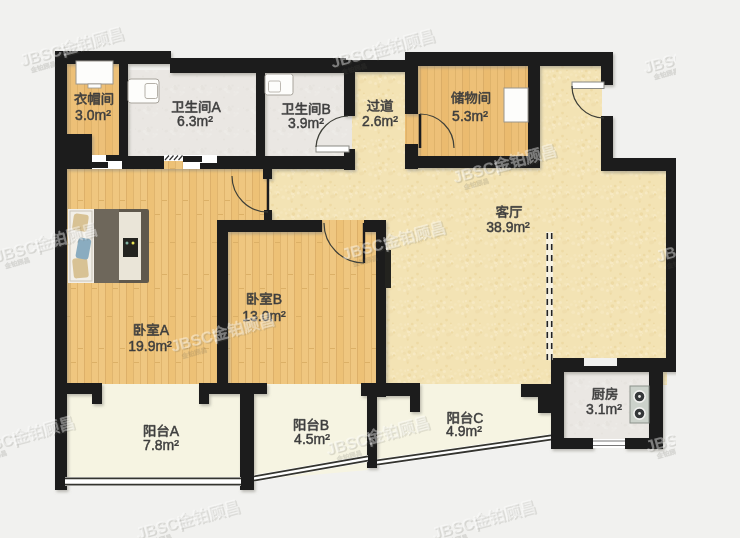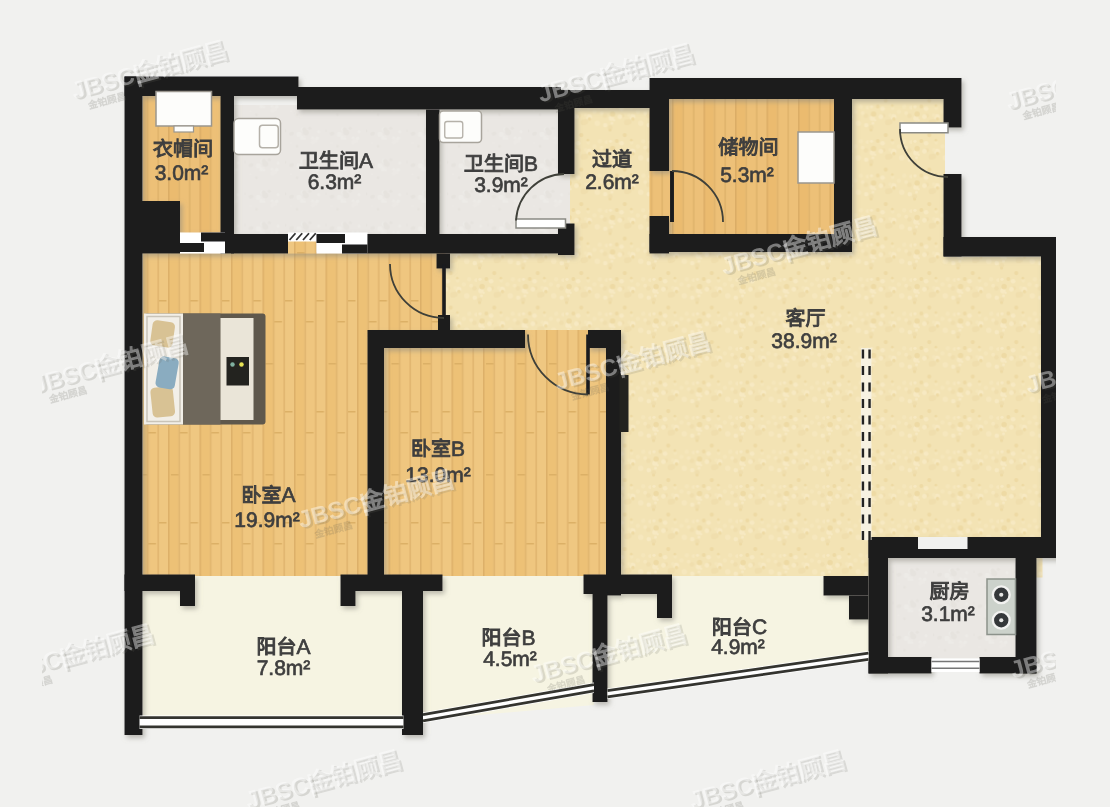--- a/index.html
+++ b/index.html
@@ -1,15 +1,15 @@
 <!DOCTYPE html>
 <html><head><meta charset="utf-8">
 <style>
 html,body{margin:0;padding:0;background:#f1f1ef;}
-#plan{position:relative;width:676px;height:538px;overflow:hidden;margin-left:28px;}
+#plan{position:relative;width:676px;height:538px;overflow:hidden;}
 </style></head>
 <body>
 
 <div id="plan">
 <svg width="740" height="538" viewBox="0 0 740 538" xmlns="http://www.w3.org/2000/svg">
 <defs>
 <path id="u8863" d="M43 -82C46 -78 48 -72 49 -68H6V-60H43C34 -48 19 -37 3 -30C5 -28 7 -26 8 -24C14 -27 20 -30 26 -34V-7C26 -2 22 0 20 2C22 3 24 6 25 8C27 6 31 4 62 -6C62 -7 61 -10 61 -12L34 -4V-40C40 -46 46 -51 50 -58C56 -30 65 -11 91 5C92 3 95 0 97 -1C84 -8 75 -17 69 -26C76 -32 85 -40 92 -47L85 -52C80 -46 72 -38 66 -32C62 -41 59 -50 57 -60H94V-68H51L57 -70C56 -74 53 -80 50 -84Z"></path>
 <path id="u5e3d" d="M45 -80V-46H52V-74H86V-46H93V-80ZM55 -67V-61H83V-67ZM55 -54V-48H83V-54ZM7 -65V-13H12V-58H20V8H26V-58H34V-21C34 -20 34 -20 33 -20C32 -20 30 -20 28 -20C29 -18 30 -15 30 -14C34 -14 36 -14 38 -15C39 -16 40 -18 40 -21V-65H26V-84H20V-65ZM54 -22H84V-15H54ZM54 -28V-35H84V-28ZM54 -9H84V-2H54ZM47 -41V8H54V4H84V8H91V-41Z"></path>
 <path id="u95f4" d="M9 -62V8H17V-62ZM11 -79C15 -75 20 -68 23 -64L29 -68C26 -73 21 -78 16 -83ZM38 -30H62V-16H38ZM38 -49H62V-36H38ZM31 -55V-10H69V-55ZM35 -78V-71H84V-1C84 0 83 1 82 1C81 1 76 1 72 1C73 2 74 6 75 8C81 8 85 8 88 6C90 5 91 3 91 -1V-78Z"></path>
 <path id="u536b" d="M12 -77V-69H42V-3H5V4H95V-3H50V-69H79V-34C79 -33 79 -32 77 -32C75 -32 68 -32 60 -32C61 -30 63 -27 63 -25C72 -25 79 -25 82 -26C86 -28 87 -30 87 -34V-77Z"></path>

